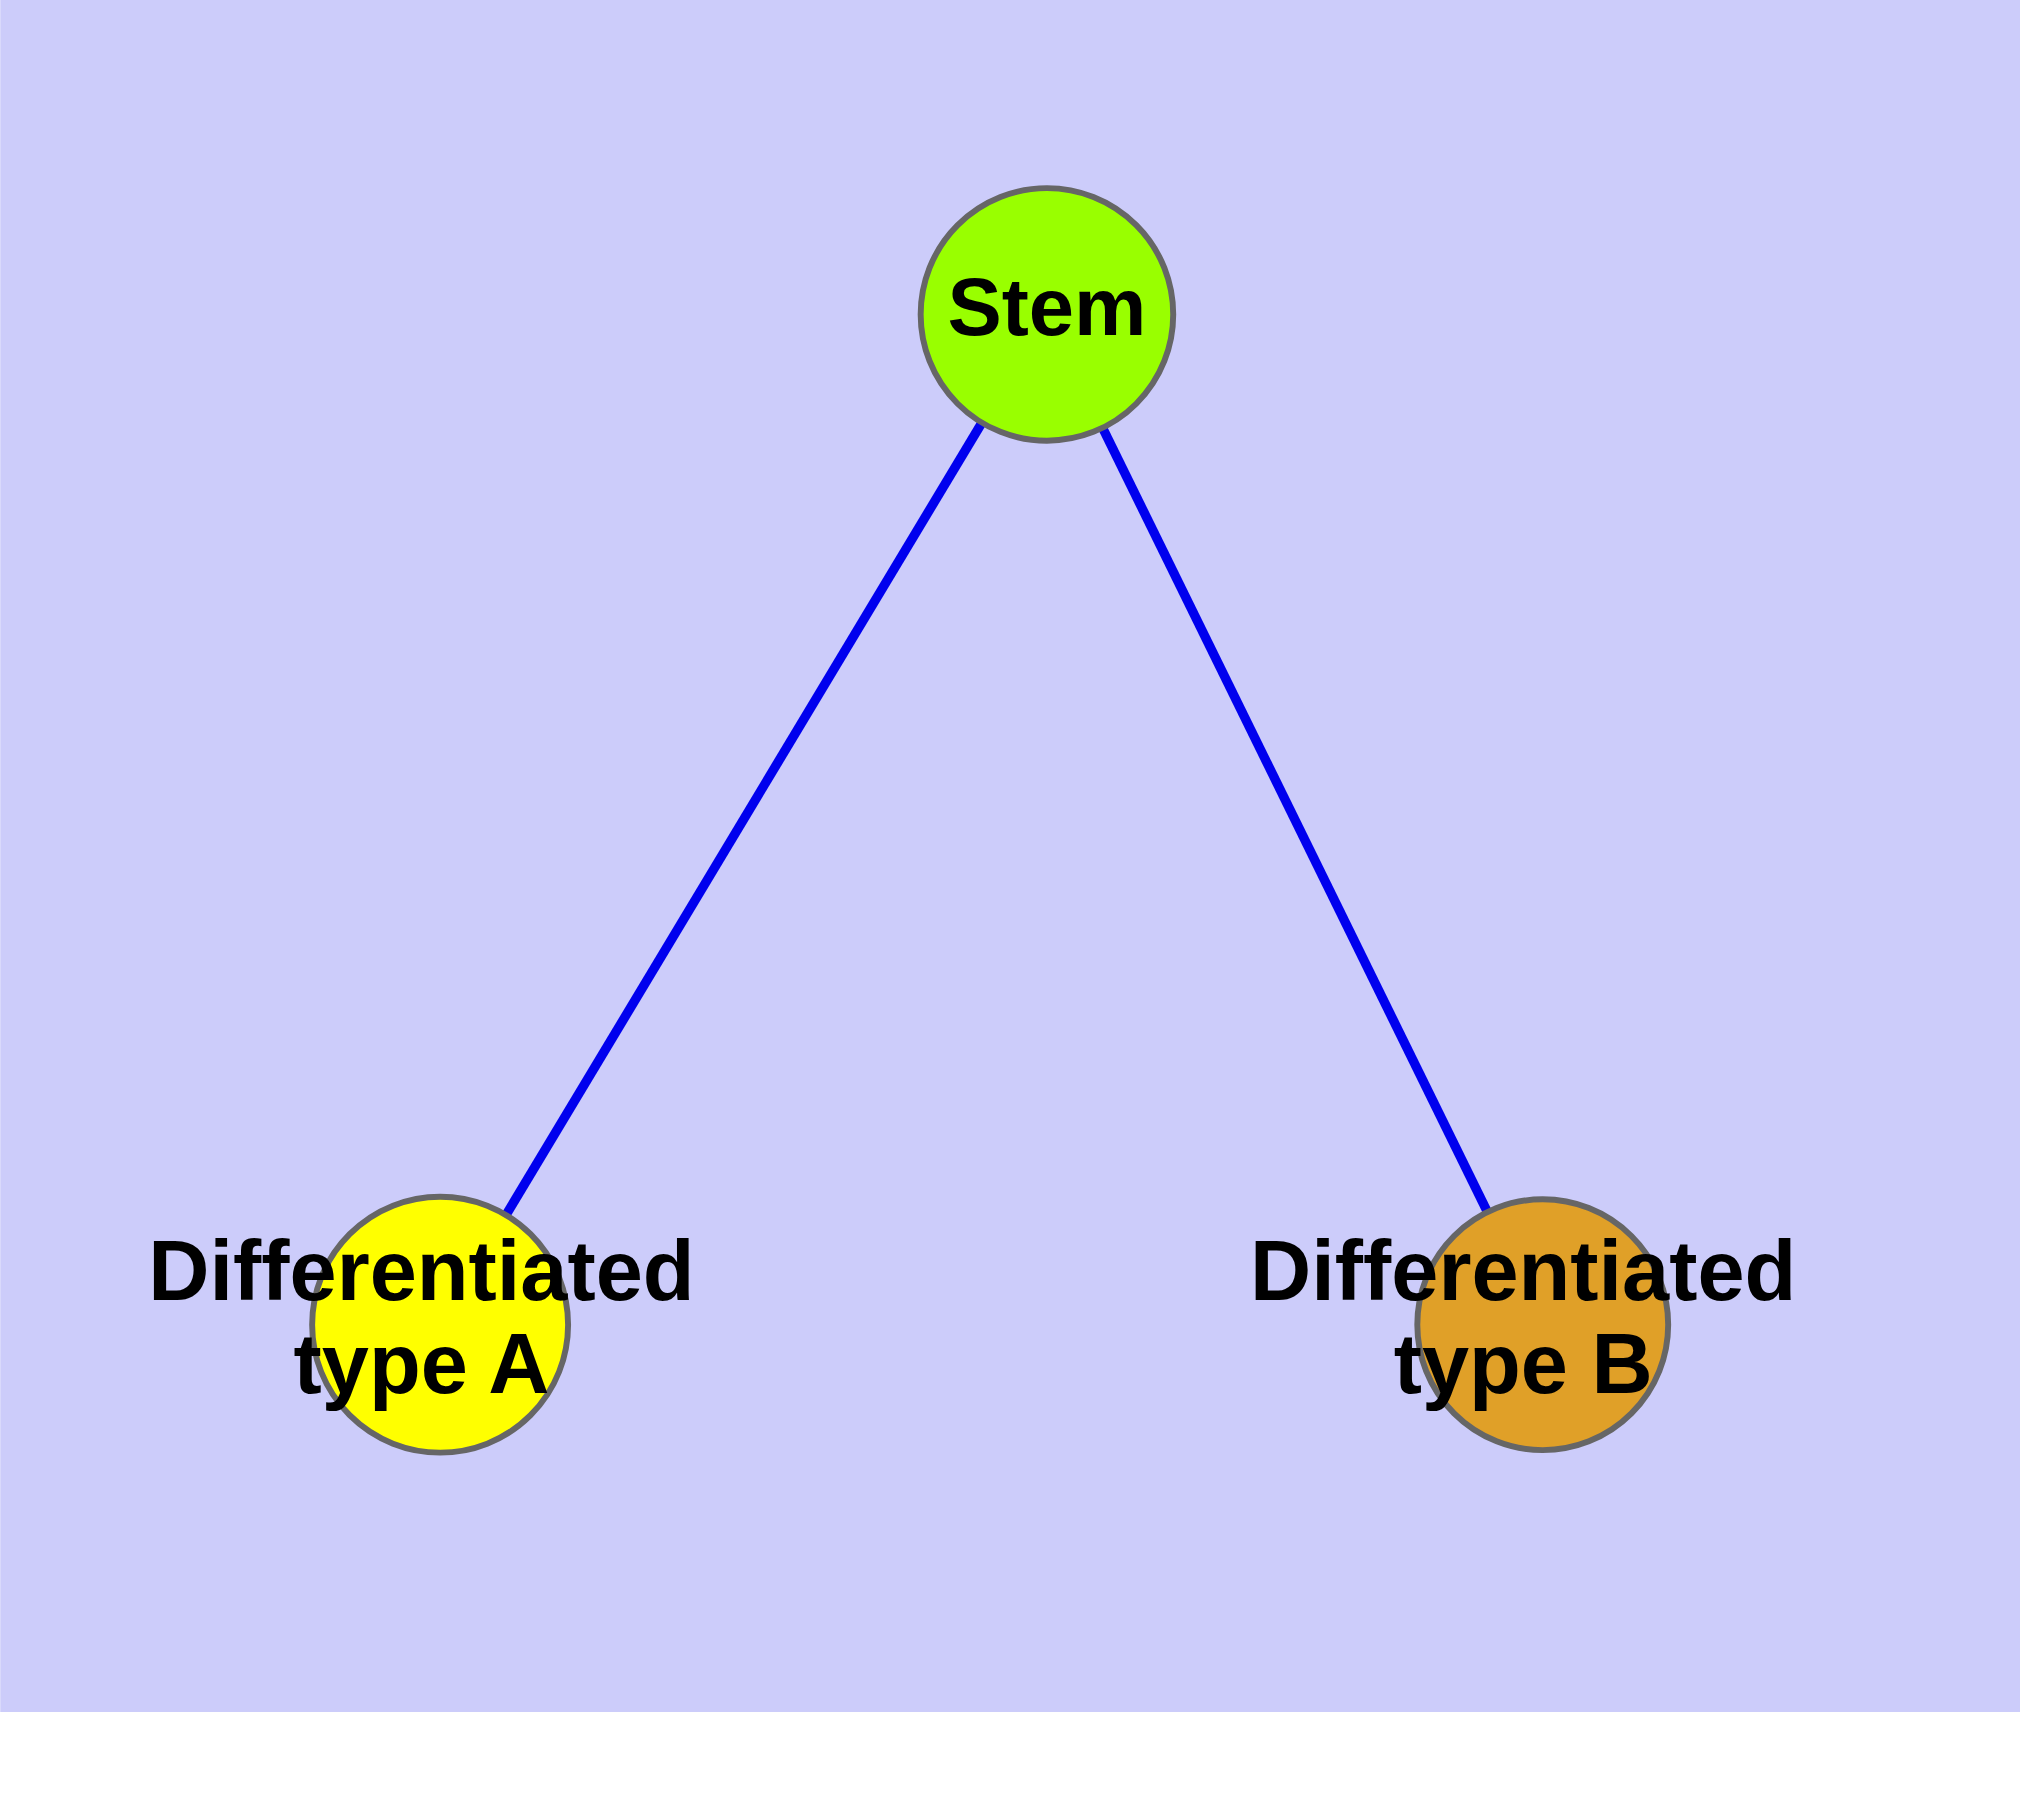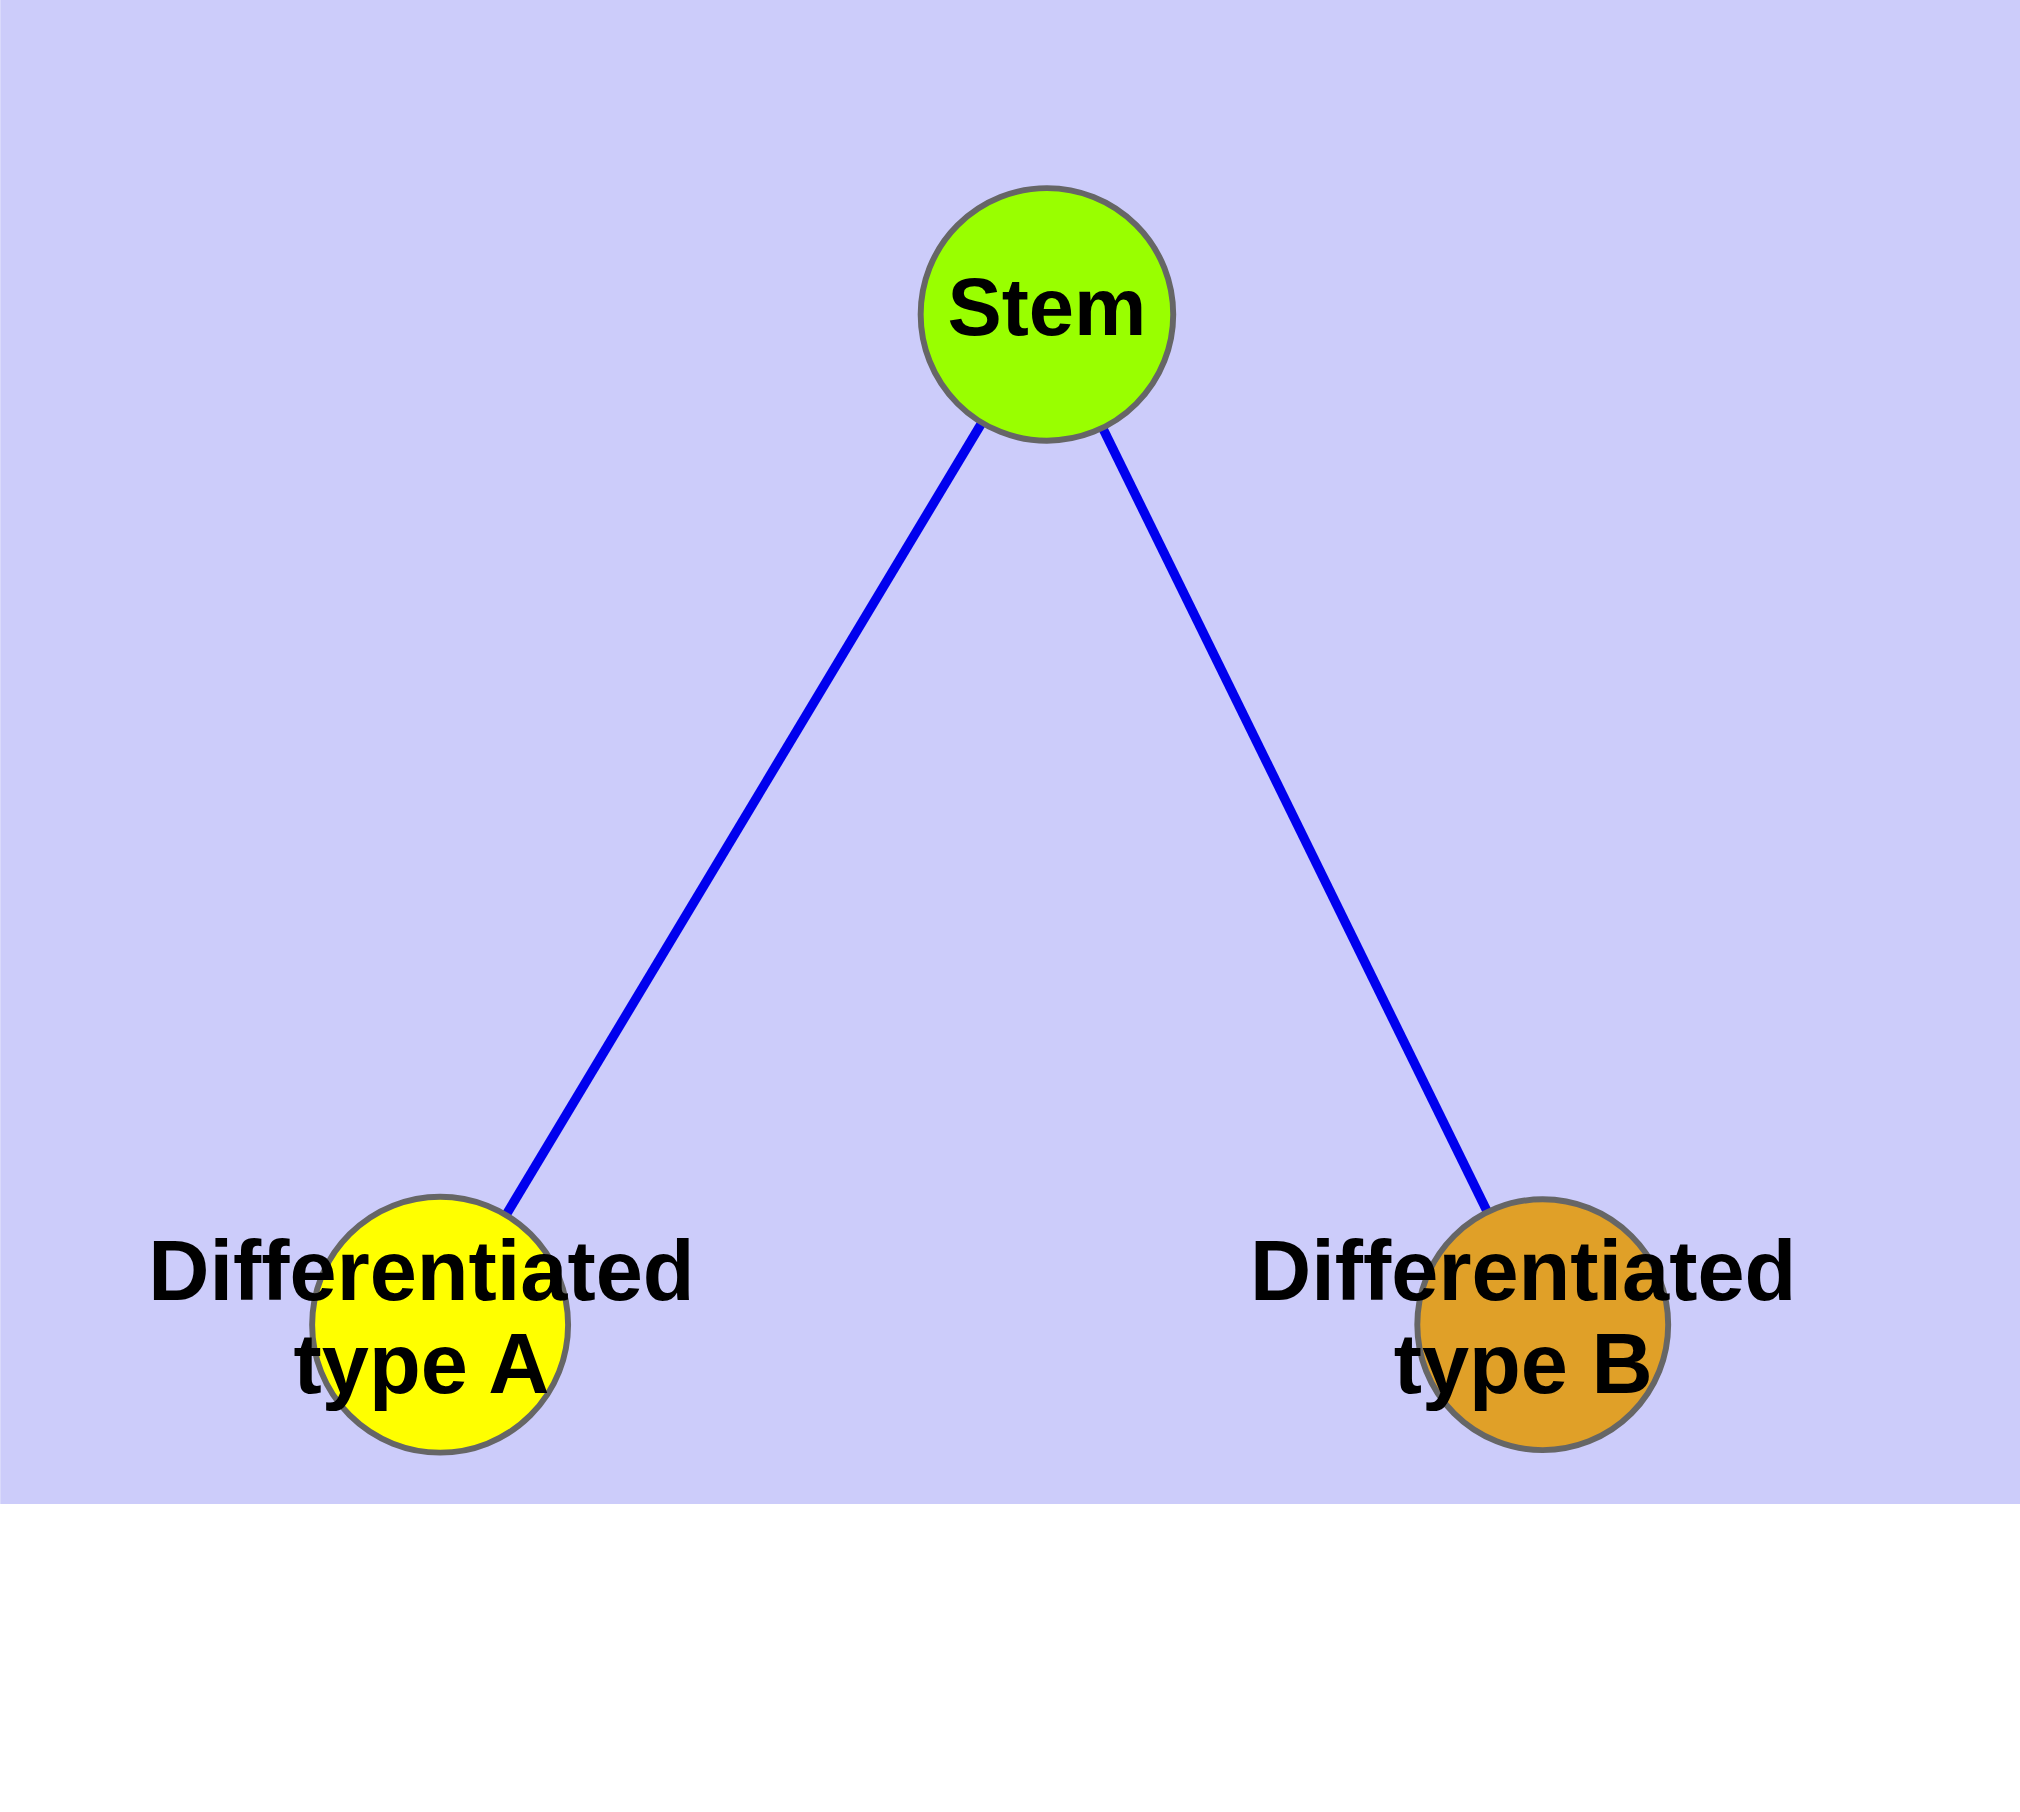--- a/index.html
+++ b/index.html
@@ -30,21 +30,21 @@
     font-family: "Liberation Sans", sans-serif;
     font-weight: bold;
     fill: #000000;
     dominant-baseline: middle;
     text-anchor: middle;
   }
 </style>
 </head>
 <body>
 
-<div id="canvas" style="width: 2021px; height: 1504px; background: rgb(255, 255, 255);">
+<div id="canvas" style="width: 2021px; height: 1712px; background: rgb(255, 255, 255);">
   <svg id="graph-svg" viewBox="0 0 2384 2138" xmlns="http://www.w3.org/2000/svg" style="width: 2021px; height: 1812px;">
     <rect id="bg-rect" x="0" y="0" width="2384" height="2138" fill="#ccccfa"></rect>
     <g id="edge-layer">
         <line x1="1235" y1="371" x2="519" y2="1563" stroke="#0000ee" stroke-width="11" stroke-linecap="butt"></line>
         <line x1="1235" y1="371" x2="1820" y2="1563" stroke="#0000ee" stroke-width="11" stroke-linecap="butt"></line>
       </g>
     <g id="node-layer">
         <g>
           <circle cx="1235" cy="371" r="149" fill="#99ff00" stroke="#666666" stroke-width="7"></circle>
           <text class="node-label" x="1235" y="371" font-size="96" fill="#000000"><tspan x="1235" dy="0">Stem</tspan></text>

